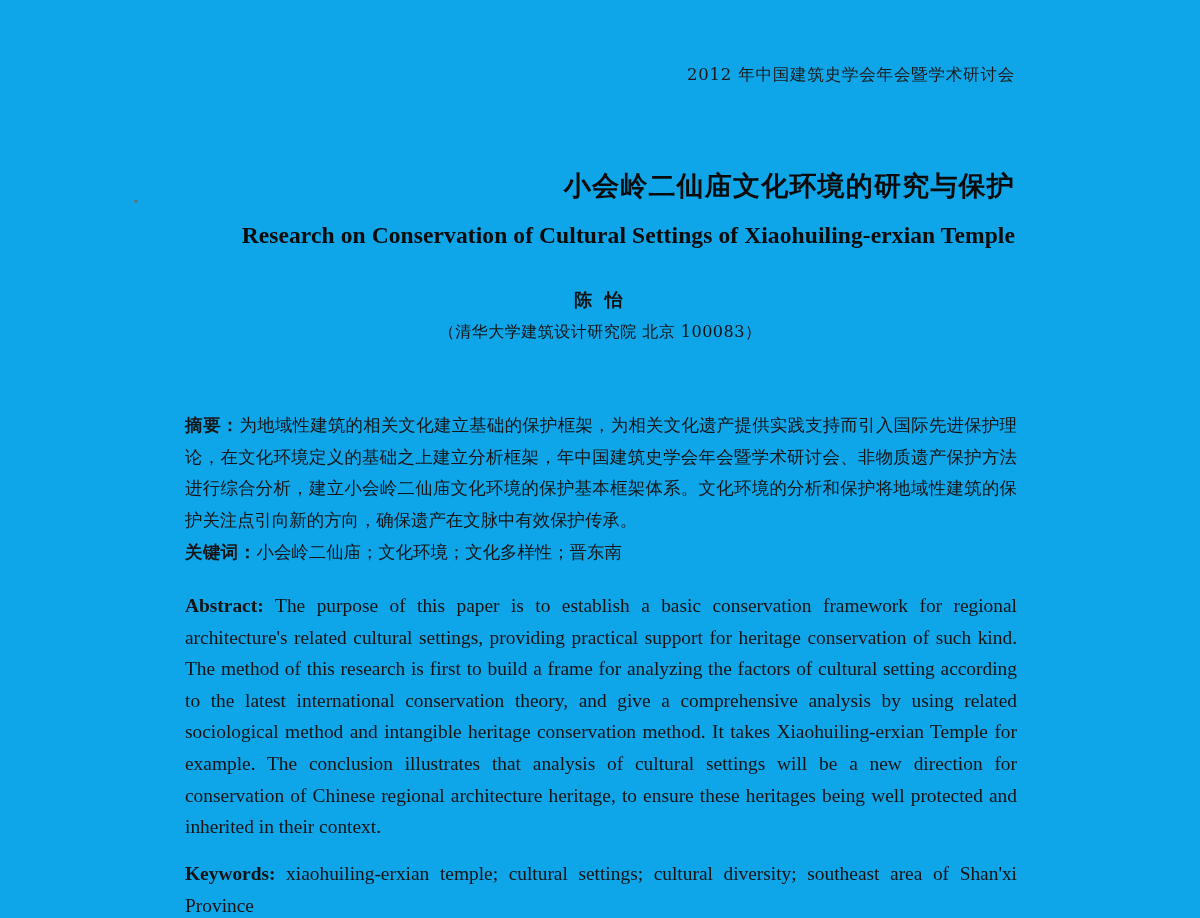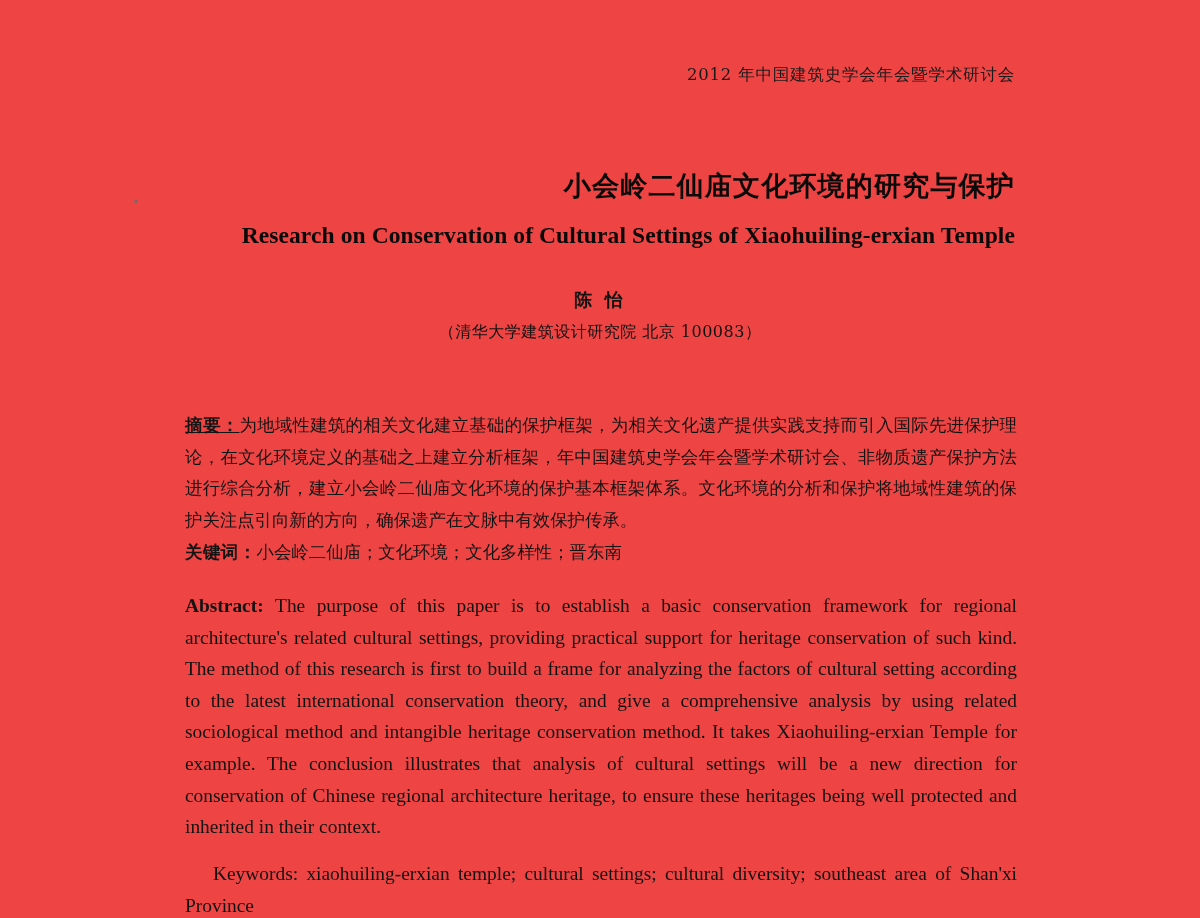--- a/index.html
+++ b/index.html
@@ -15,21 +15,21 @@
     color: #0d0d0d;
     position: relative;
   }
 
   .page {
     position: absolute;
     left: 0;
     top: 0;
     width: 1200px;
     height: 918px;
-    background: #ef4444;
+    background: #0ea5e9;
   }
 
   
   .running-head {
     position: absolute;
     left: 185px;
     top: 64px;
     width: 830px;
     text-align: right;
     font-family: "DejaVu Serif", "Liberation Serif", serif;
@@ -99,21 +99,20 @@
     font-family: "DejaVu Sans", "Liberation Sans", sans-serif;
     font-size: 17.4px;
     line-height: 31.5px;
     text-align: justify;
     text-justify: inter-ideograph;
     color: #141414;
   }
   .cn-abstract .lead {
     font-weight: 700;
     letter-spacing: 0.5px;
-    text-decoration: underline;
   }
   .cn-keywords {
     position: absolute;
     left: 185px;
     top: 537px;
     width: 832px;
     font-family: "DejaVu Sans", "Liberation Sans", sans-serif;
     font-size: 17.4px;
     line-height: 31.5px;
     color: #141414;
@@ -143,22 +142,21 @@
     left: 185px;
     top: 858px;
     width: 832px;
     font-family: "Liberation Serif", "DejaVu Serif", serif;
     font-size: 19.4px;
     line-height: 31.6px;
     text-align: justify;
     color: #131313;
   }
   .en-keywords .lead {
-    font-weight: 400;
-    margin-left: 28px;
+    font-weight: 700;
   }
 
   
   .speck {
     position: absolute;
     background: #6b6b6b;
     border-radius: 40%;
     opacity: 0.8;
   }
   .speck-a { left: 134px; top: 200px; width: 4px; height: 3px; }

